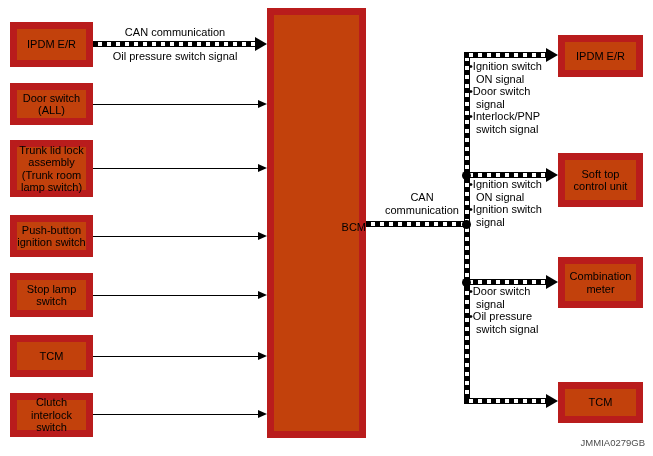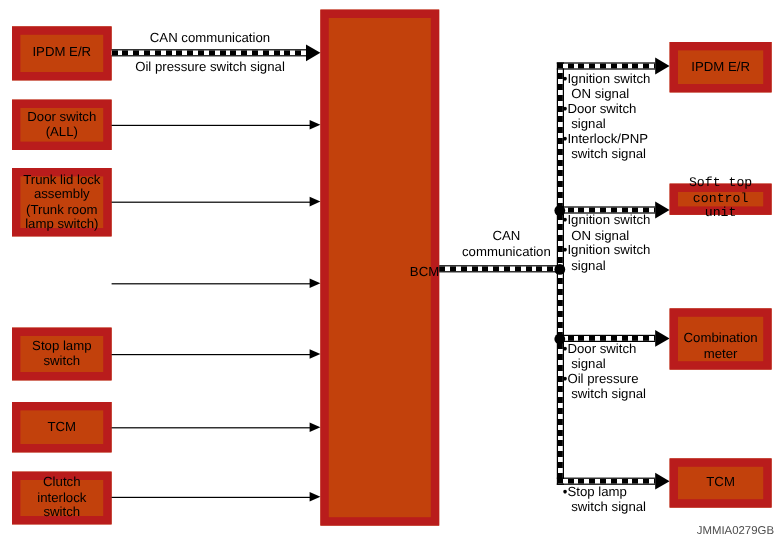--- a/index.html
+++ b/index.html
@@ -13,21 +13,21 @@
   .lb1{top:22px;height:45px;} .lb2{top:83px;height:42px;} .lb3{top:140px;height:57px;}
   .lb4{top:215px;height:42px;} .lb5{top:273px;height:44px;} .lb6{top:335px;height:42px;}
   .lb7{top:393px;height:44px;}
   
   .bcm{left:267px;top:8px;width:99px;height:430px;}
   .bcm-label{position:absolute;left:267px;top:221px;width:99px;text-align:right;}
   .power-box{position:absolute;box-sizing:border-box;left:277px;top:383px;width:80px;height:42px;
              border:1px dashed #7a7a7a;display:flex;align-items:center;justify-content:center;background:#fff;}
   
   .rb{left:558px;width:85px;}
-  .rb1{top:35px;height:42px;} .rb2{top:153px;height:26px;font-family:Liberation Mono, monospace;} .rb3{top:257px;height:51px;align-items:flex-end;} .rb4{top:382px;height:41px;}
+  .rb1{top:35px;height:42px;} .rb2{top:153px;height:54px;} .rb3{top:257px;height:51px;} .rb4{top:382px;height:41px;}
   
   .hline{position:absolute;height:1px;background:#000;left:93px;width:166px;}
   .w2{top:104px;} .w3{top:168px;} .w4{top:236px;} .w5{top:295px;} .w6{top:356px;} .w7{top:414px;}
   .ar{position:absolute;width:0;height:0;border-top:4px solid transparent;border-bottom:4px solid transparent;
       border-left:9px solid #000;left:258px;}
   .a2{top:100px;} .a3{top:164px;} .a4{top:232px;} .a5{top:291px;} .a6{top:352px;} .a7{top:410px;}
   
   .can-h{position:absolute;height:4px;border-top:1px solid #000;border-bottom:1px solid #000;
          background:repeating-linear-gradient(90deg,#000 0 5px,#fff 5px 9px);}
   .can-v{position:absolute;width:4px;border-left:1px solid #000;border-right:1px solid #000;
@@ -65,20 +65,24 @@
     </div>
   <div class="box lb lb3">
       <span class="bl">Trunk lid lock
 assembly
 (Trunk room
 lamp switch)</span>
     </div>
   <div class="box lb lb2">
       <span class="bl">Door switch
 (ALL)</span>
+    </div>
+  <div class="box lb lb4">
+      <span class="bl">Push-button
+ignition switch</span>
     </div>
   <div class="box lb lb5">
       <span class="bl">Stop lamp
 switch</span>
     </div>
   <div class="box lb lb6">
       <span class="bl">TCM</span>
     </div>
   <div class="box lb lb7">
       <span class="bl">Clutch
@@ -128,23 +132,20 @@
     <span class="sig">•Interlock/PNP switch signal</span>
   </div>
   <div class="sig-list sl2">
     <span class="sig">•Ignition switch ON signal</span>
     <span class="sig">•Ignition switch signal</span>
   </div>
   <div class="sig-list sl3">
     <span class="sig">•Door switch signal</span>
     <span class="sig">•Oil pressure switch signal</span>
   </div>
-  <div class="sig-list sl4">
-    <span class="sig">•Stop lamp switch signal</span>
-  </div>
 
   <div class="box rb rb1">
       <span class="bl">IPDM E/R</span>
     </div>
   <div class="box rb rb2">
       <span class="bl">Soft top
 control unit</span>
     </div>
   <div class="box rb rb3">
       <span class="bl">Combination

